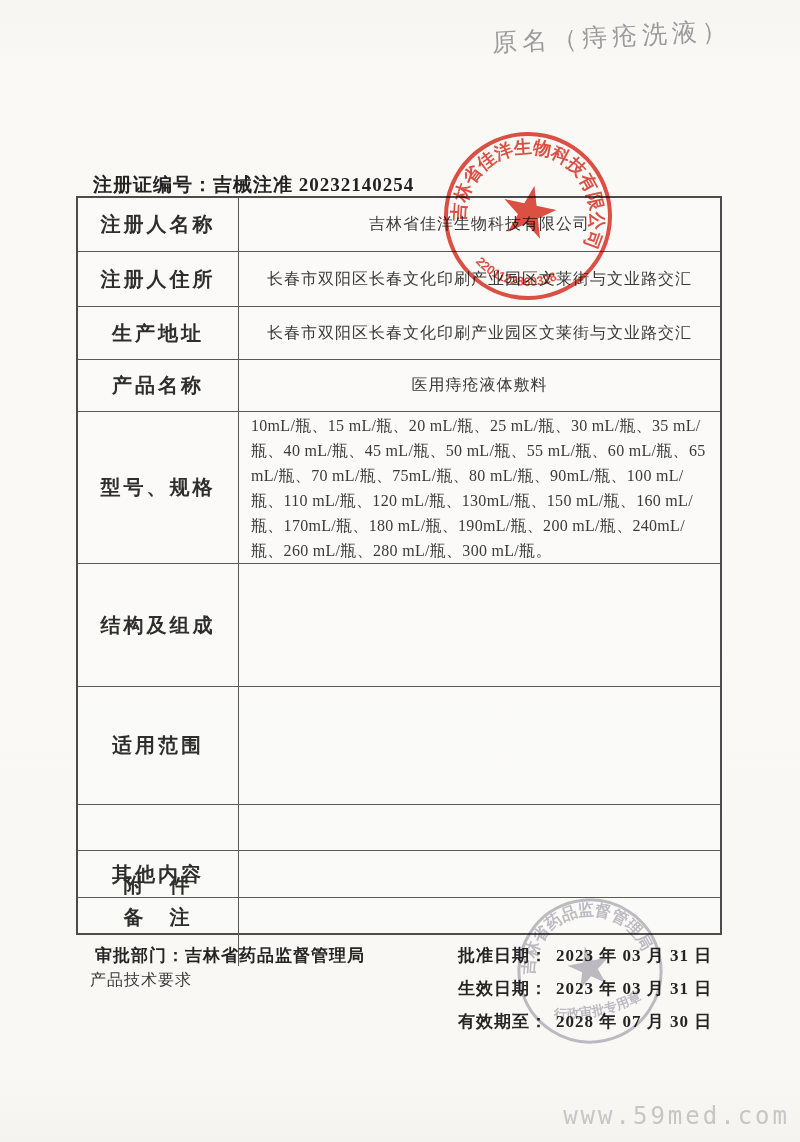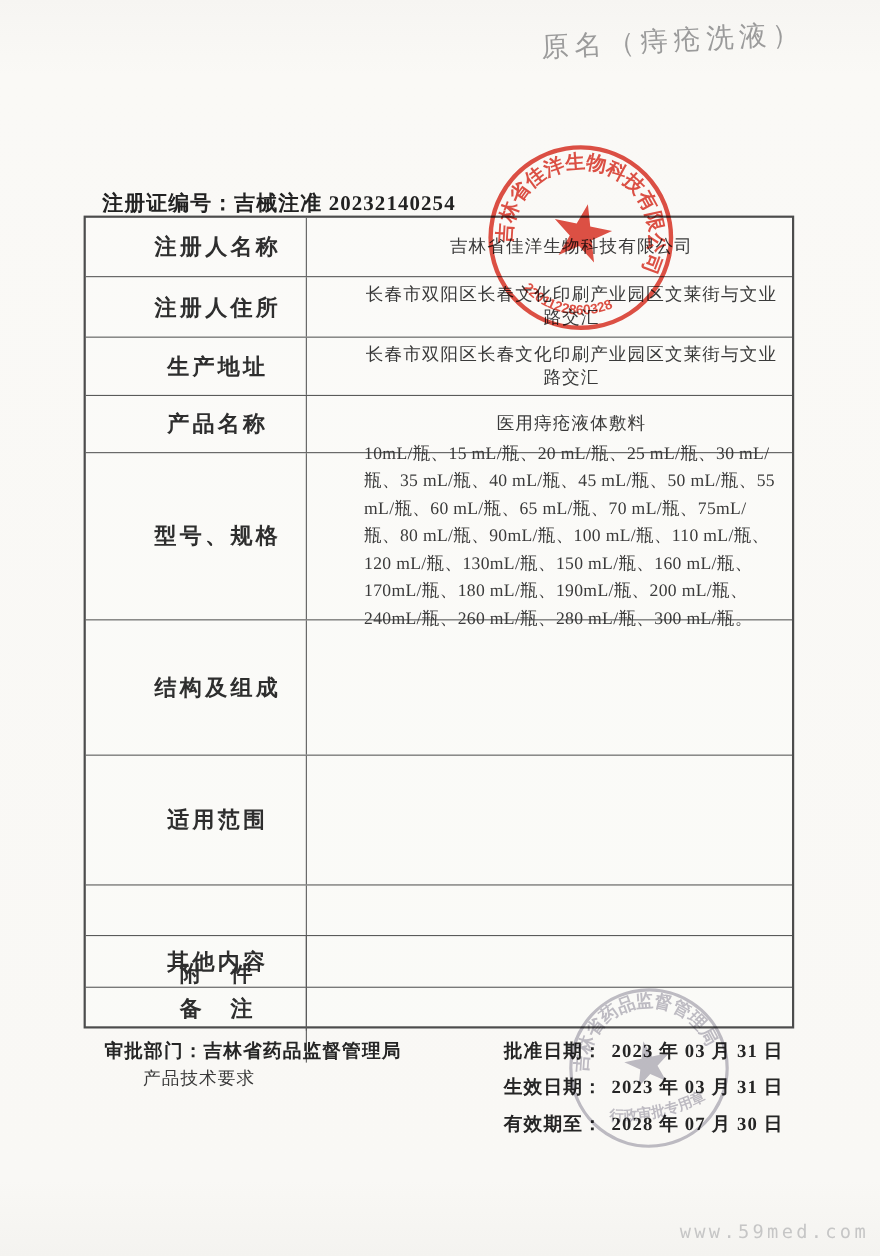--- a/index.html
+++ b/index.html
@@ -21,21 +21,21 @@
   .regline{
     position:absolute;top:172px;left:93px;
     font-size:19px;font-weight:bold;color:#222;letter-spacing:1px;
   }
   .cert-table{
     position:absolute;top:196px;left:76px;width:646px;height:739px;
     border:2px solid #4c4c4c;box-sizing:border-box;background:rgba(255,255,255,0.25);
   }
   .row{display:flex;box-sizing:border-box;border-bottom:1px solid #5a5a5a;}
   .row:last-child{border-bottom:none;}
-  .cell{box-sizing:border-box;margin-left:40px;}
+  .cell{box-sizing:border-box;}
   .label{
     width:161px;flex:0 0 161px;border-right:1px solid #5a5a5a;
     display:flex;align-items:center;justify-content:center;
     font-size:20px;font-weight:600;color:#2e2e2e;letter-spacing:3px;text-align:center;
   }
   .value{
     flex:1;display:flex;align-items:center;
     font-size:16px;color:#3a3a3a;letter-spacing:1px;
   }
   .v-center{justify-content:center;text-align:center;padding:0 6px;}
@@ -50,21 +50,21 @@
   .f-dept{top:944px;left:95px;}
   .f-d1{top:944px;left:458px;}
   .f-d2{top:977px;left:458px;}
   .f-d3{top:1010px;left:458px;}
   .footer-line .val{font-weight:bold;margin-left:8px;}
   .stamp{position:absolute;pointer-events:none;mix-blend-mode:multiply;}
   .stamp-red{top:128px;left:440px;transform:rotate(12deg);opacity:0.88;}
   .stamp-gray{top:896px;left:515px;transform:rotate(-12deg);opacity:0.55;}
   .watermark{
     position:absolute;right:10px;bottom:12px;
-    font-size:17px;color:#c6c6c6;letter-spacing:3px;
+    font-size:24px;color:#c6c6c6;letter-spacing:3px;
     font-family:"DejaVu Sans Mono",monospace;
   }
 </style>
 </head>
 <body>
 
 <div class="page">
 
   <div class="handwritten">原名（痔疮洗液）</div>
 

